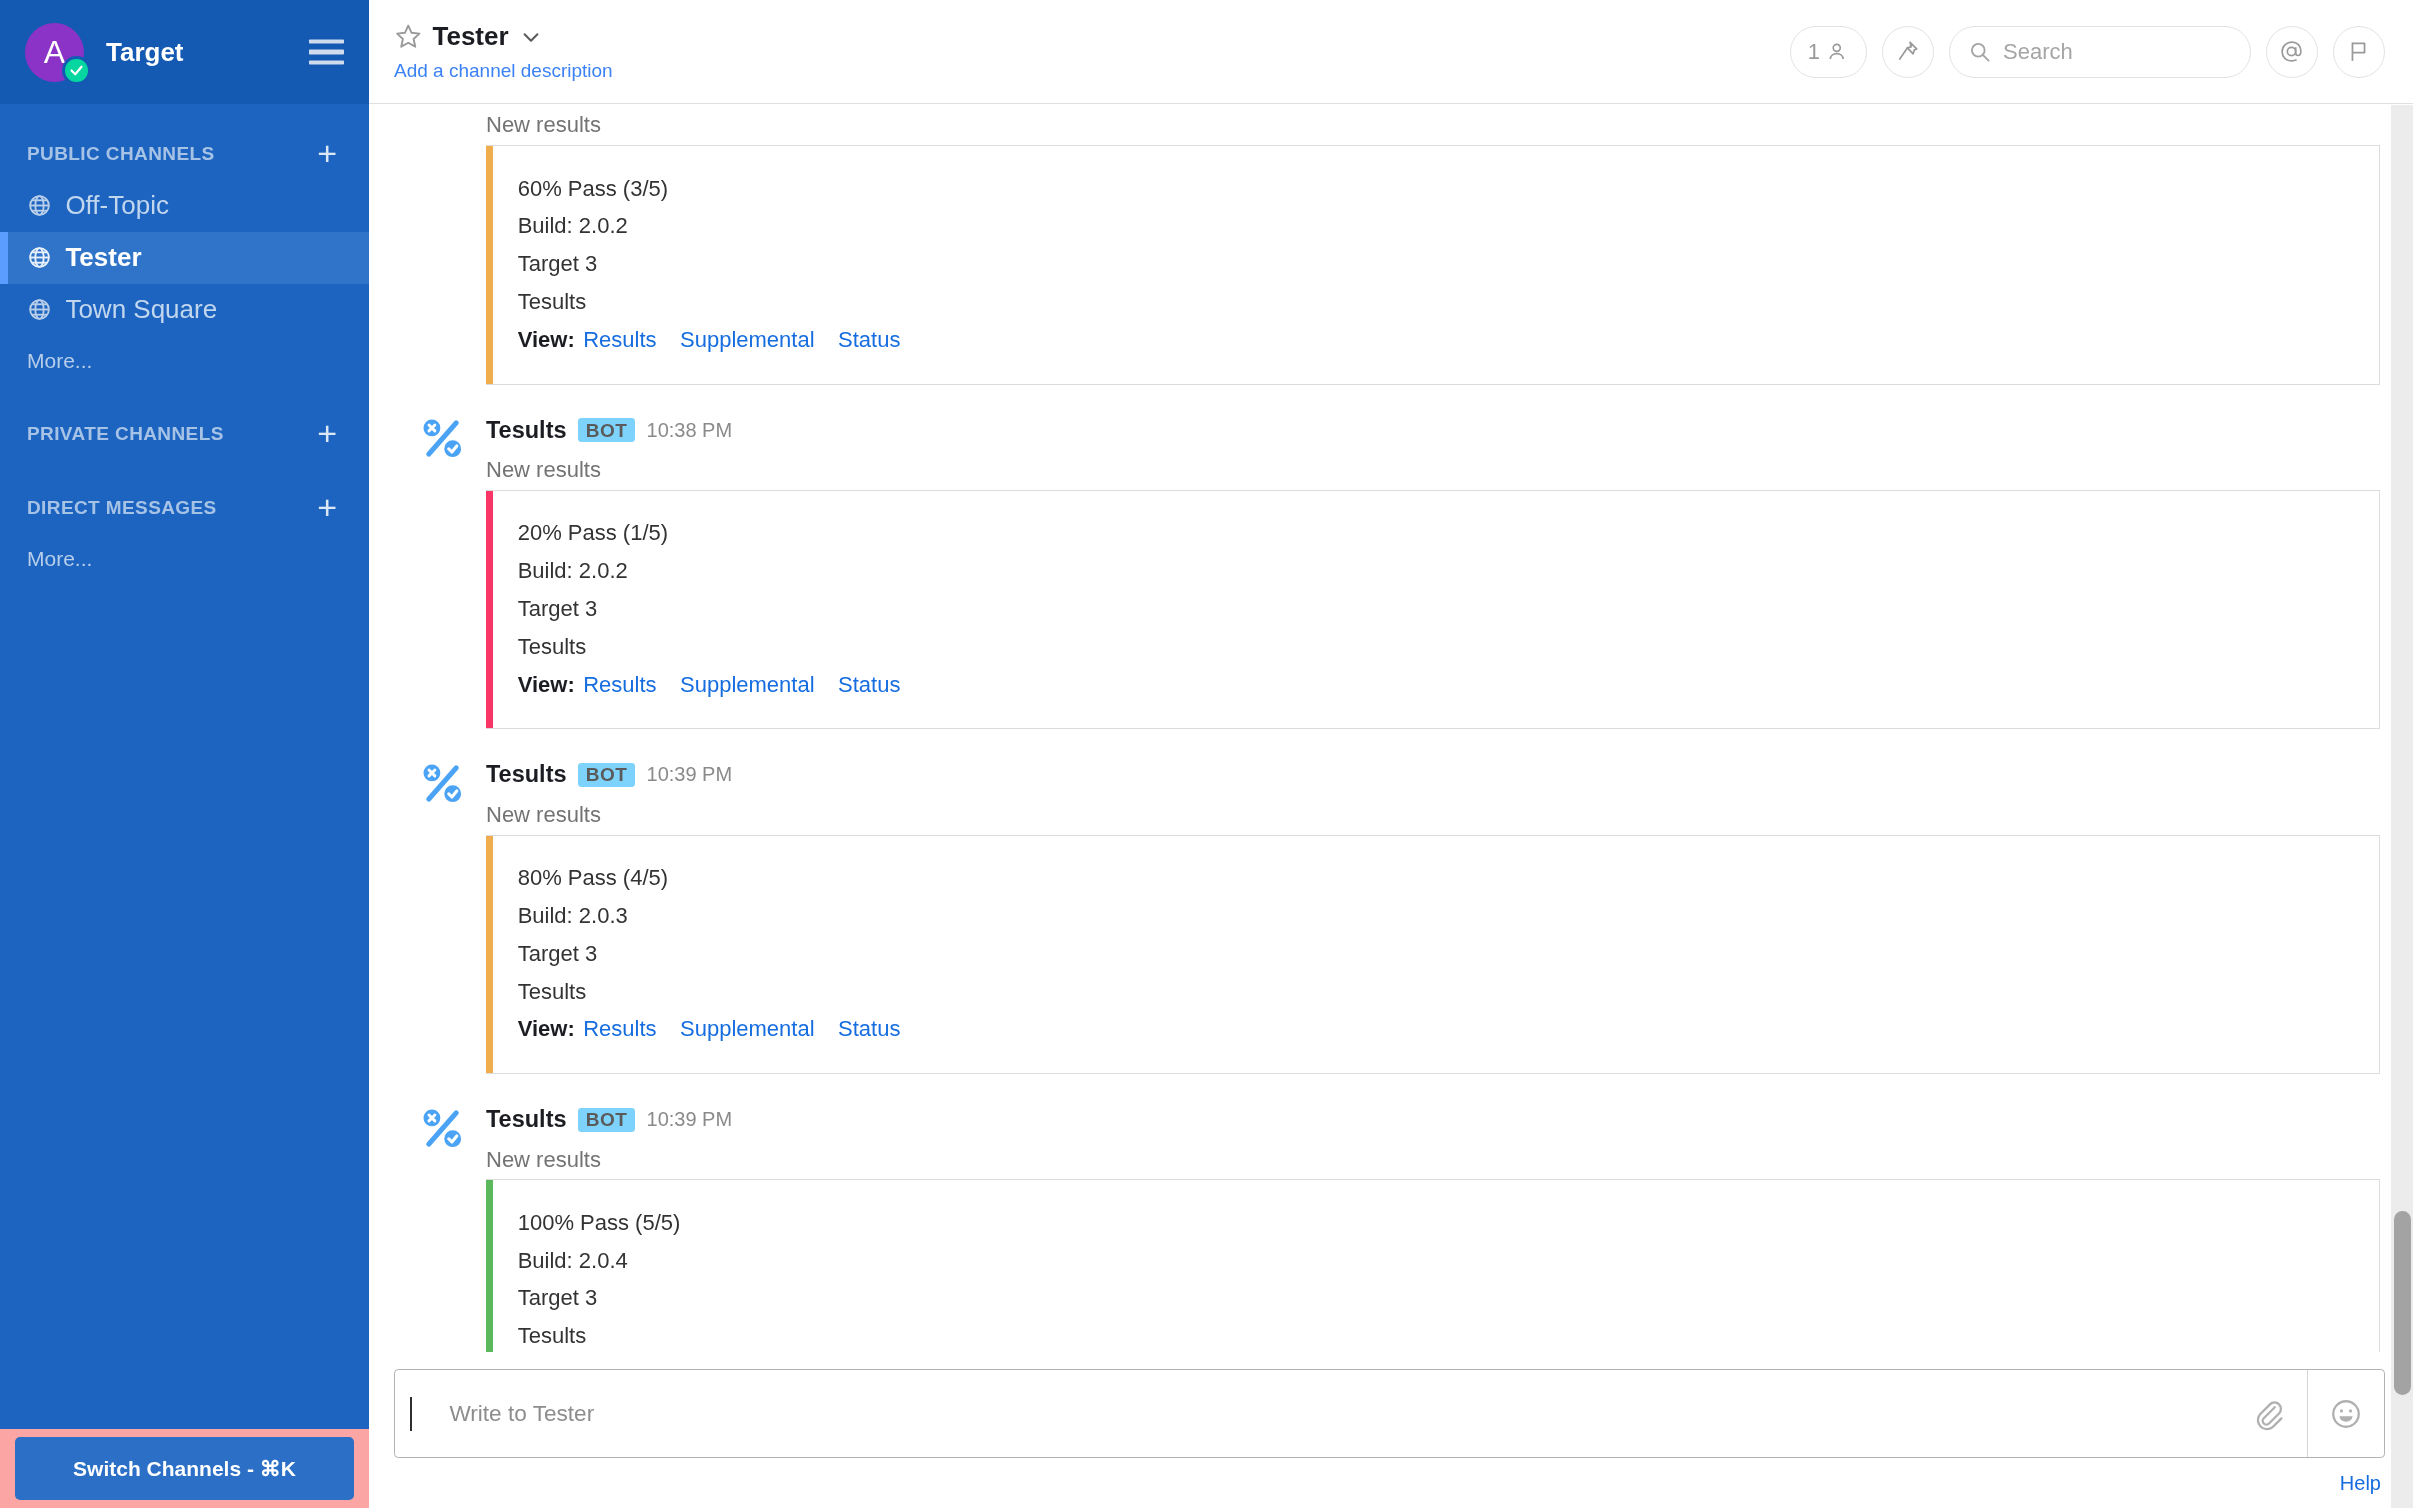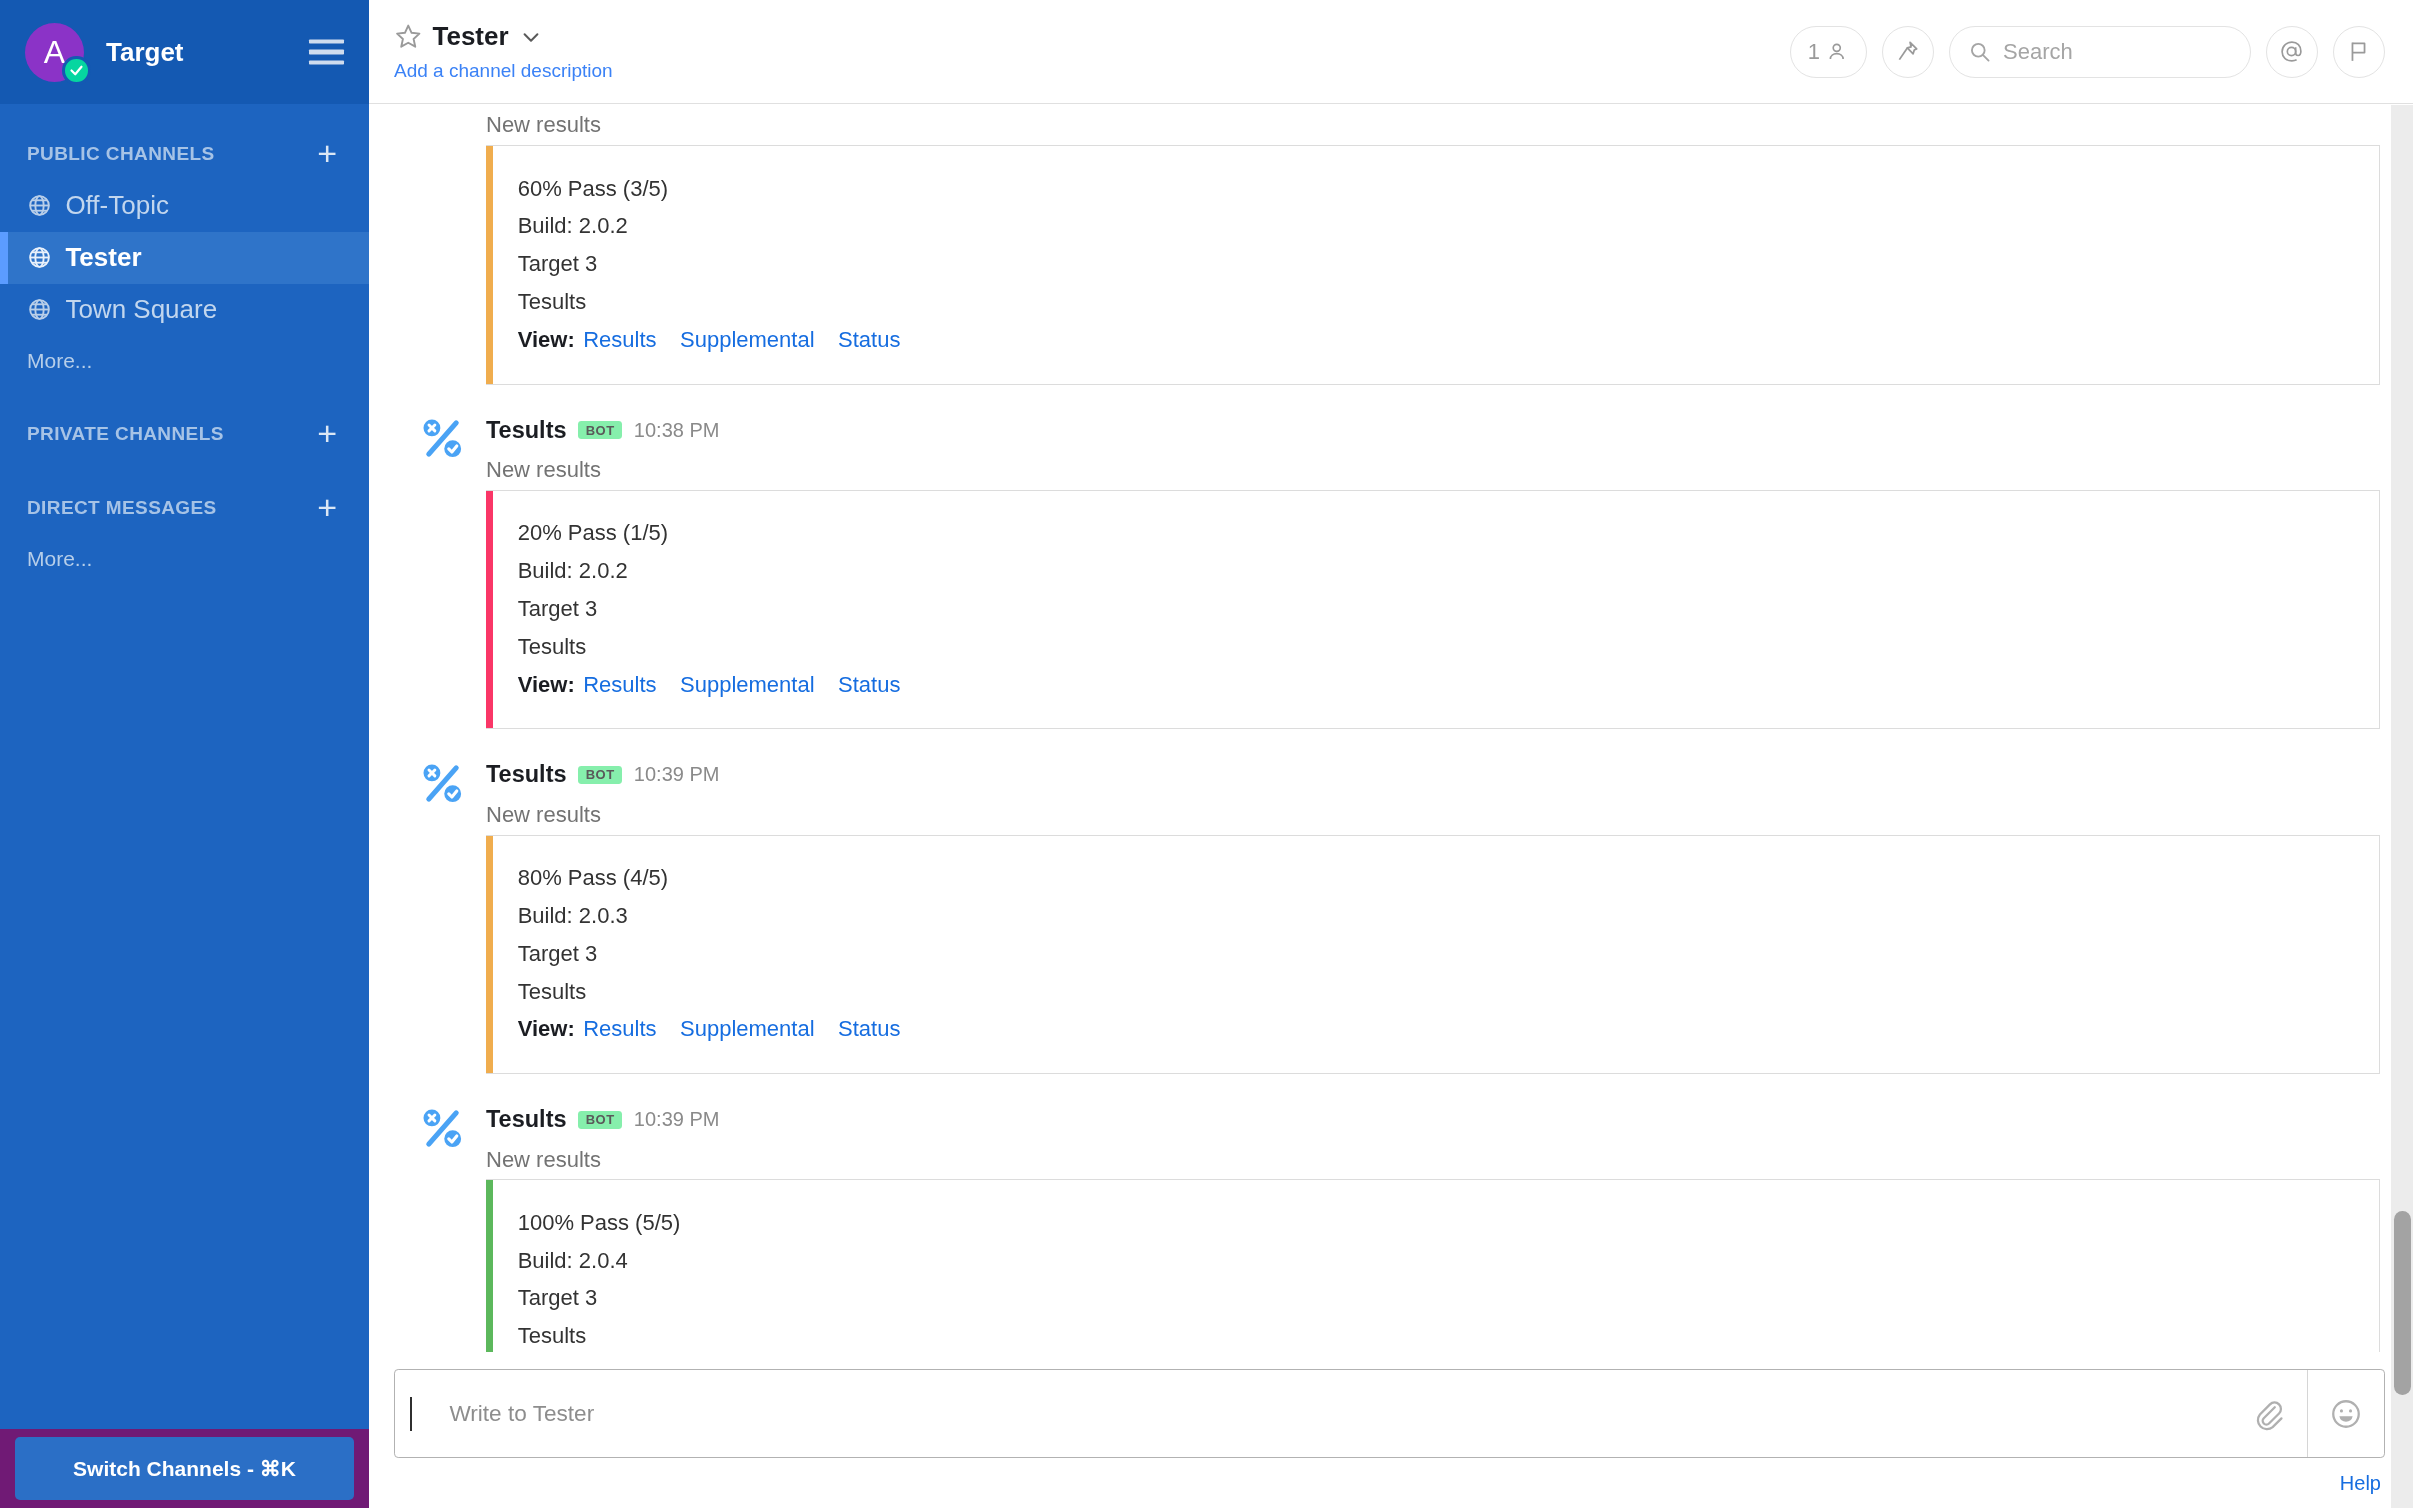--- a/index.html
+++ b/index.html
@@ -165,21 +165,21 @@
     align-items: center;
     padding-left: 27px;
     color: #b6cee9;
     font-size: 21px;
     cursor: pointer;
   }
   .sb-gap { height: 22px; }
 
   .sidebar-footer {
     flex: 0 0 79px;
-    background: #701a75;
+    background: #fca5a5;
     display: flex;
     align-items: flex-start;
     justify-content: center;
     padding: 8.4px 15px;
   }
   .switch-btn {
     width: 100%;
     height: 100%;
     background: #2b6fc6;
     border-radius: 5px;
@@ -284,23 +284,23 @@
   .bot-avatar svg { width: 47px; height: 47px; display: block; }
 
   .post-head {
     display: flex;
     align-items: center;
     gap: 11.7px;
     height: 37px;
   }
   .post-author { font-size: 23.5px; font-weight: bold; color: #1b1d22; cursor: pointer; }
   .bot-tag {
-    background: #86efac;
+    background: #7dd3fc;
     color: #5a5a5a;
-    font-size: 13px;
+    font-size: 19px;
     font-weight: bold;
     letter-spacing: 0.5px;
     border-radius: 3.4px;
     padding: 2.5px 7.5px;
     line-height: 1;
   }
   .post-time { font-size: 20px; color: #8a8a8a; cursor: pointer; }
 
   .post-body {
     font-size: 22px;

